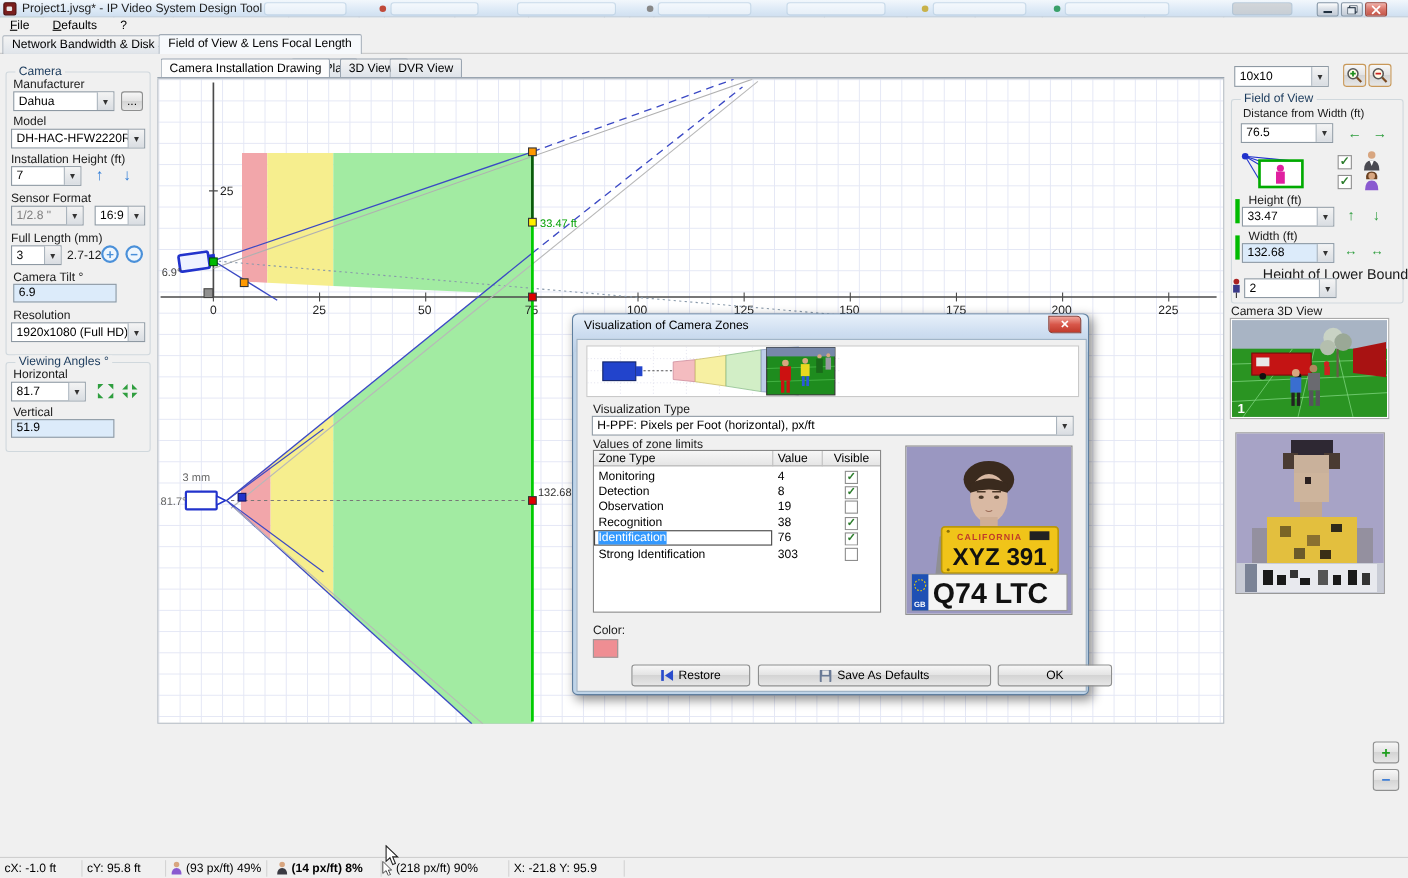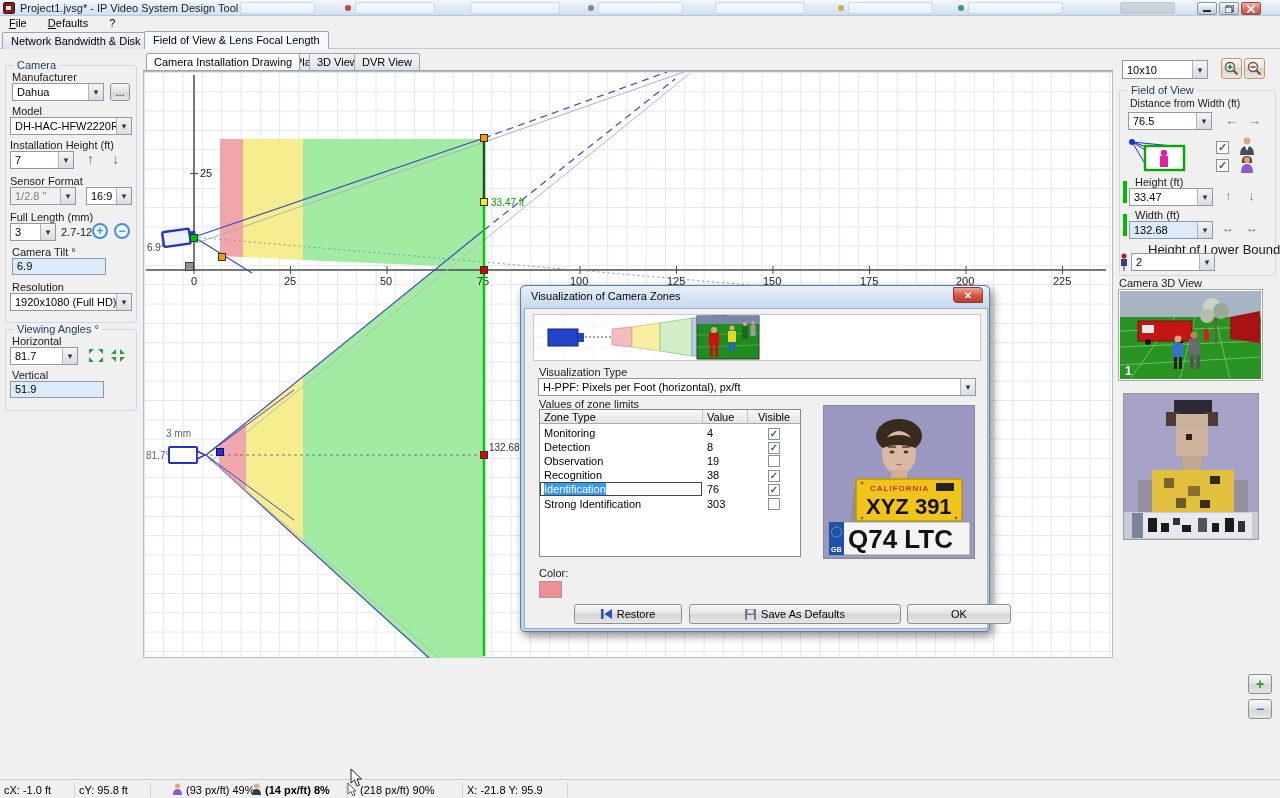--- a/index.html
+++ b/index.html
@@ -680,21 +680,21 @@
       <td>14 px/ft</td>
     </tr>
   </tbody>
     </table>
   <div class="btn abs" style="left:1248px;top:674px;width:24px;height:20px;color:#1e9e1e;font-weight:bold;font-size:14px;">+</div>
   <div class="btn abs" style="left:1248px;top:699px;width:24px;height:20px;color:#3a7bd5;font-weight:bold;font-size:14px;">−</div>
 
   <div id="statusbar" class="abs">
     <div class="sseg" style="left:0;width:75px;">cX: -1.0 ft</div>
     <div class="sseg" style="left:75px;width:76px;">cY: 95.8 ft</div>
-    <div class="sseg" style="left:168px;width:92px;">
+    <div class="sseg" style="left:151px;width:92px;">
       <svg width="11" height="13">
           <circle cx="5.5" cy="3" r="2.5" fill="#d8a680"></circle>
           <path d="M1 12 Q1 6 5.5 6 Q10 6 10 12 Z" fill="#8a5ad0"></path>
         </svg>
       <span>(93 px/ft) 49%</span>
     </div>
     <div class="sseg" style="left:247px;width:100px;font-weight:bold;">
       <svg width="11" height="13">
           <circle cx="5.5" cy="3" r="2.5" fill="#d8a680"></circle>
           <path d="M1 12 Q1 6 5.5 6 Q10 6 10 12 Z" fill="#3a3a42"></path>

